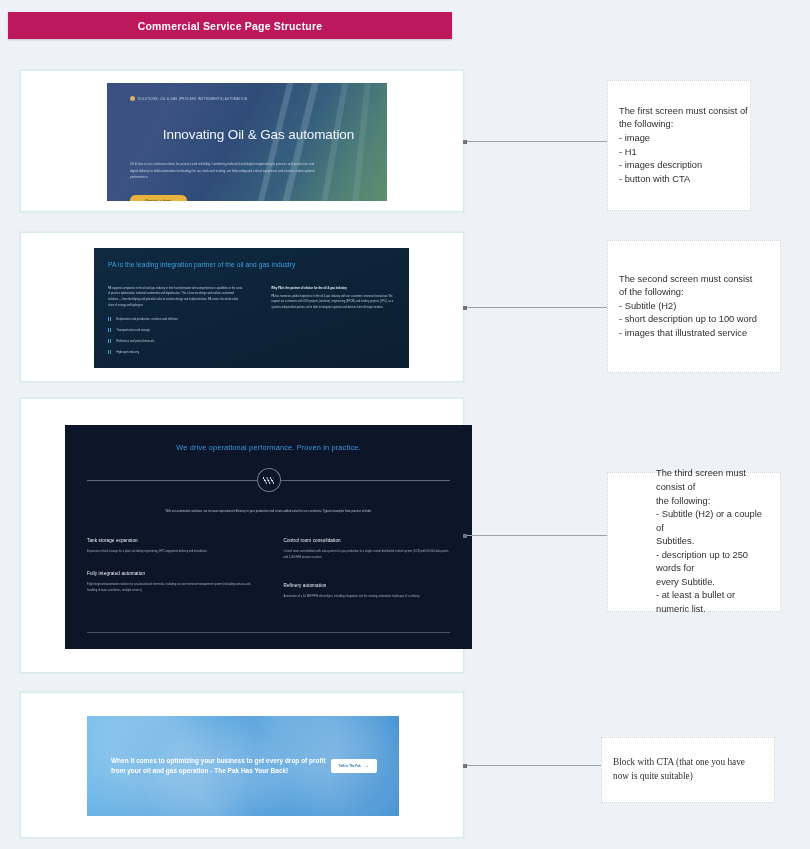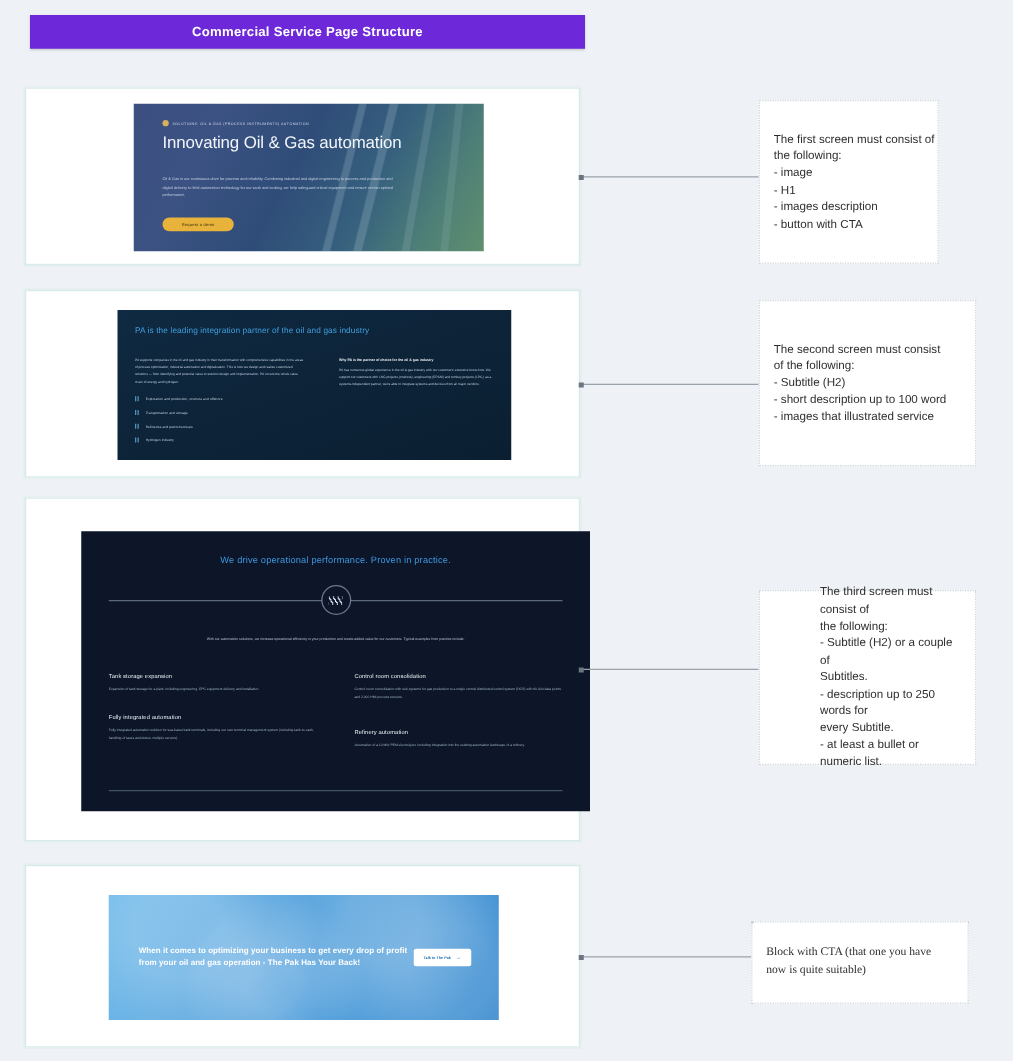--- a/index.html
+++ b/index.html
@@ -9,25 +9,25 @@
     height: 849px;
     background: #eef1f5;
     font-family: "Liberation Sans", sans-serif;
     overflow: hidden;
     position: relative;
   }
 
   
   .title-banner {
     position: absolute;
-    left: 24px;
+    left: 8px;
     top: 12px;
     width: 444px;
     height: 27px;
-    background: #6d28d9;
+    background: #be185d;
     color: #ffffff;
     font-size: 10.5px;
     font-weight: bold;
     letter-spacing: .2px;
     display: flex;
     align-items: center;
     justify-content: center;
     box-shadow: 0 1px 2px rgba(0,0,0,.18);
   }
 
@@ -66,23 +66,23 @@
   .eyebrow-dot {
     width: 5px; height: 5px; border-radius: 50%;
     background: #d6b15e; flex: none;
   }
   .eyebrow {
     font-size: 2.9px; letter-spacing: .35px; color: #cfd9ea;
     text-transform: uppercase; white-space: nowrap;
     filter: blur(.28px);
   }
   .hero-h1 {
-    margin-top: 4px;
+    margin-top: 25px;
     font-size: 13.5px; line-height: 1.32; color: #f2f5fa;
-    font-weight: 400; letter-spacing: -.1px;
+    font-weight: 400; letter-spacing: -.1px; text-align: center;
   }
   .hero-desc {
     margin-top: 17px; width: 186px;
     font-size: 3.1px; line-height: 2.2; color: #c4cfe2;
     filter: blur(.3px);
   }
   .hero-btn {
     margin-top: 14px; width: 57px; height: 11px; border-radius: 6px;
     background: #e8b33a;
     display: flex; align-items: center; justify-content: center;

